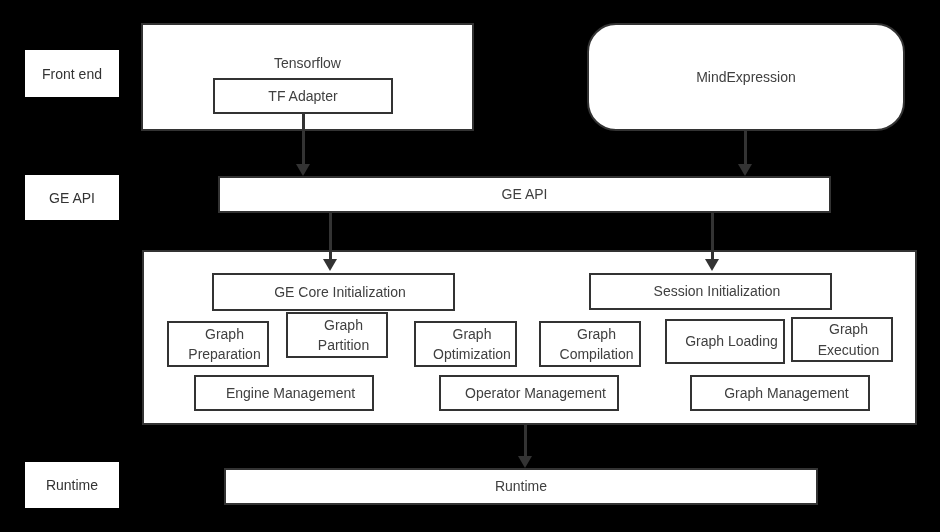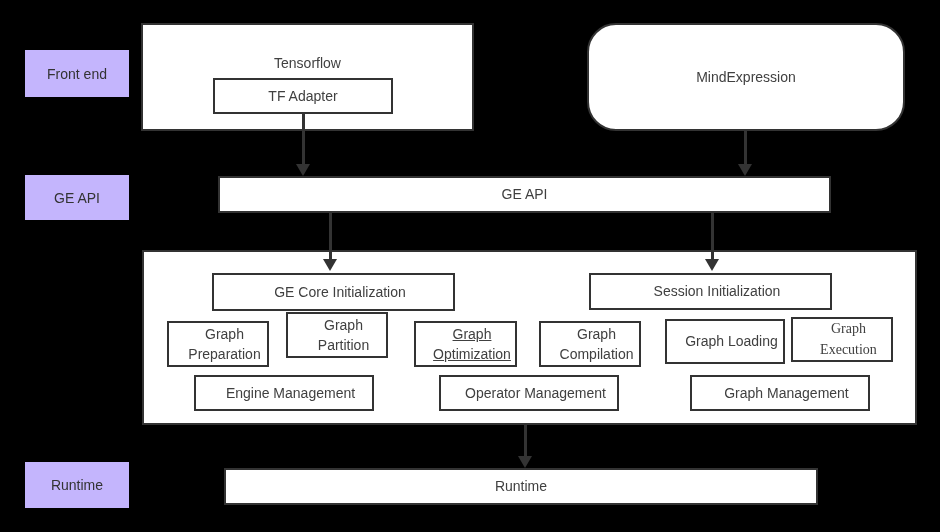--- a/index.html
+++ b/index.html
@@ -24,22 +24,22 @@
     box-sizing: border-box;
     display: flex;
     align-items: center;
     justify-content: center;
     text-align: center;
     line-height: 1.45;
   }
   .side-label {
     position: absolute;
     left: 25px;
-    width: 104px;
-    background: #c4b5fd;
+    width: 94px;
+    background: #ffffff;
     display: flex;
     align-items: center;
     justify-content: center;
     text-align: center;
     color: #333333;
   }
   .container-box {
     position: absolute;
     background: #ffffff;
     border: 2px solid #333333;
@@ -110,30 +110,30 @@
     <div class="box ge-core-child" style="left:23px;top:69px;width:102px;height:46px;">
       <span>Graph Preparation</span>
     </div>
 
     <div class="box ge-core-child" style="left:445px;top:21px;width:243px;height:37px;">
       <span>Session Initialization</span>
     </div>
     <div class="box ge-core-child" style="left:142px;top:60px;width:102px;height:46px;">
       <span>Graph Partition</span>
     </div>
-    <div class="box ge-core-child" style="left:270px;top:69px;width:103px;height:46px;text-decoration:underline;">
+    <div class="box ge-core-child" style="left:270px;top:69px;width:103px;height:46px;">
       <span>Graph Optimization</span>
     </div>
     <div class="box ge-core-child" style="left:395px;top:69px;width:102px;height:46px;">
       <span>Graph Compilation</span>
     </div>
     <div class="box ge-core-child" style="left:521px;top:67px;width:120px;height:45px;">
       <span>Graph Loading</span>
     </div>
-    <div class="box ge-core-child" style="left:647px;top:65px;width:102px;height:45px;font-family:Liberation Serif, serif;">
+    <div class="box ge-core-child" style="left:647px;top:65px;width:102px;height:45px;">
       <span>Graph Execution</span>
     </div>
 
     <div class="box ge-core-child" style="left:50px;top:123px;width:180px;height:36px;">
       <span>Engine Management</span>
     </div>
     <div class="box ge-core-child" style="left:546px;top:123px;width:180px;height:36px;">
       <span>Graph Management</span>
     </div>
     <div class="box ge-core-child" style="left:295px;top:123px;width:180px;height:36px;">

